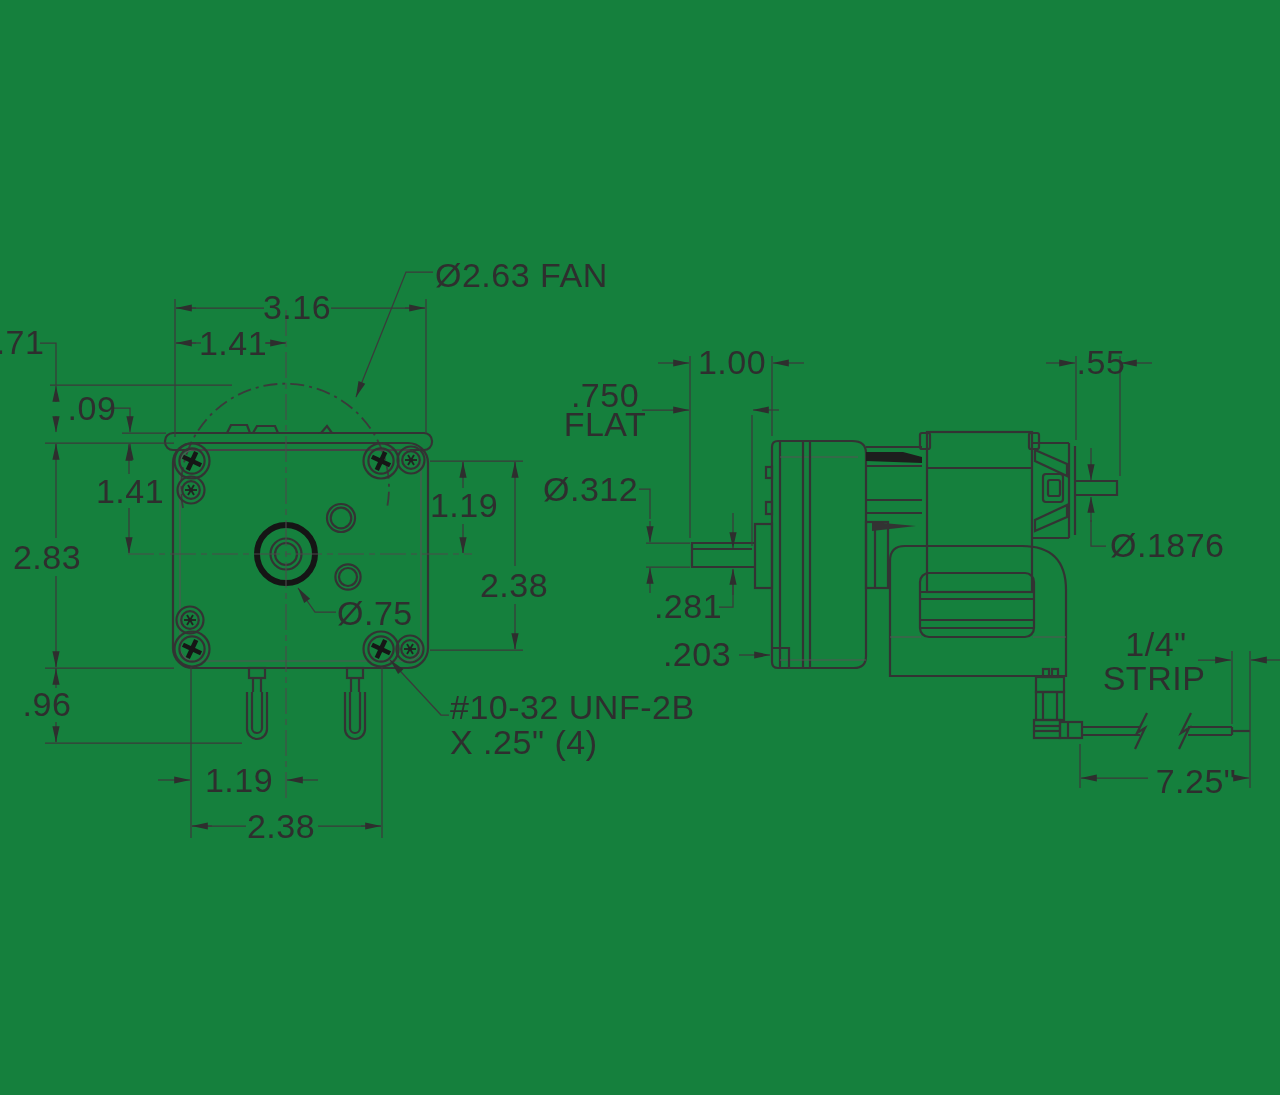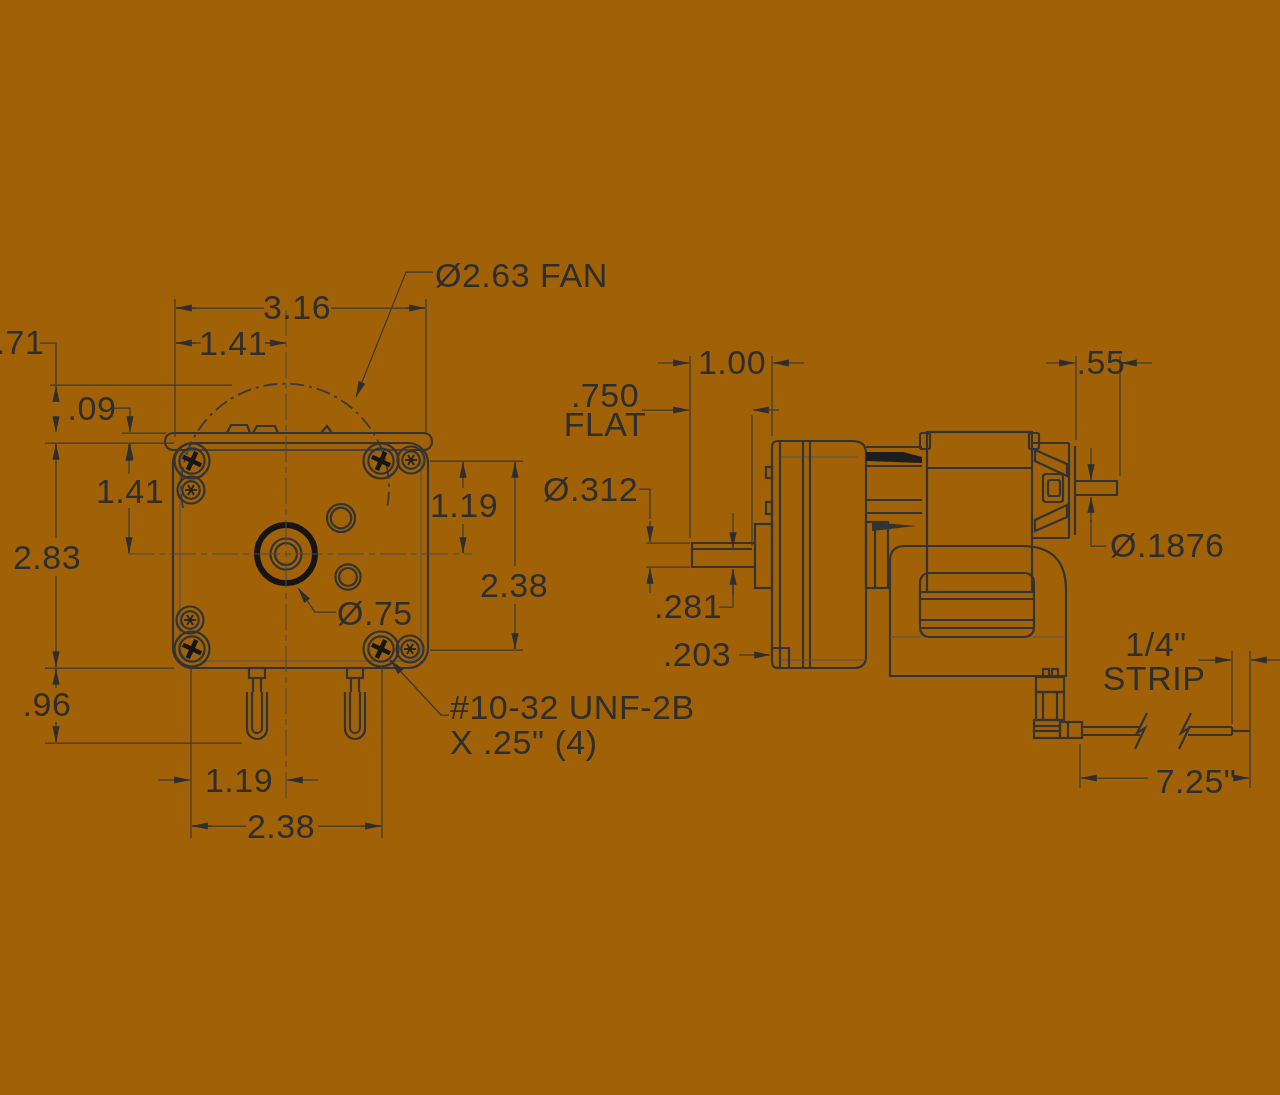--- a/index.html
+++ b/index.html
@@ -1,16 +1,16 @@
 <!DOCTYPE html>
 <html><head>
 <meta charset="utf-8">
 <style>
   html,body{margin:0;padding:0;background:#ffffff;}
-  .page{width:1280px;height:1095px;background:#a16207;position:relative;overflow:hidden;}
+  .page{width:1280px;height:1095px;background:#15803d;position:relative;overflow:hidden;}
   svg{display:block;}
   .dim{font-family:"Liberation Sans",sans-serif;font-size:34px;font-weight:400;fill:#2e2e2e;letter-spacing:0.5px;}
   .obj{stroke:#333;stroke-width:2.2;fill:none;}
   .thin{stroke:#555;stroke-width:1.1;fill:none;}
   .dimln{stroke:#3a3a3a;stroke-width:1.25;fill:none;}
   .cl{stroke:#4a4a4a;stroke-width:1.1;fill:none;stroke-dasharray:26 5 6 5;}
 </style>
 </head>
 <body>
 

